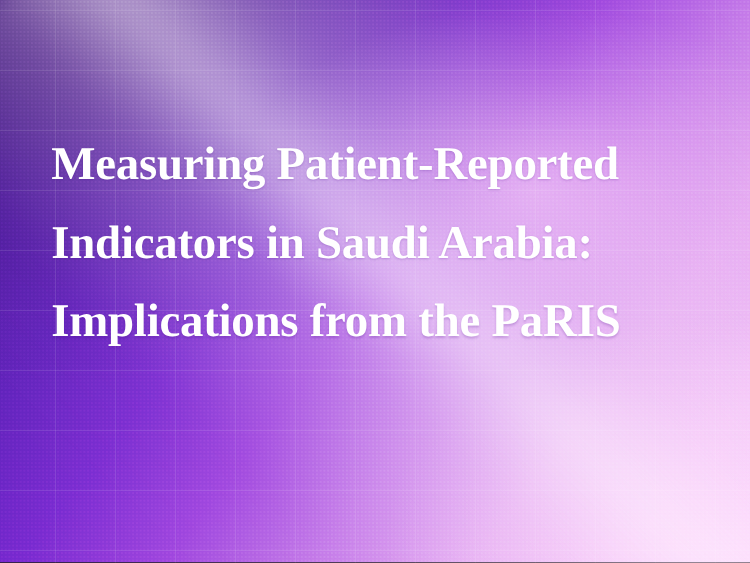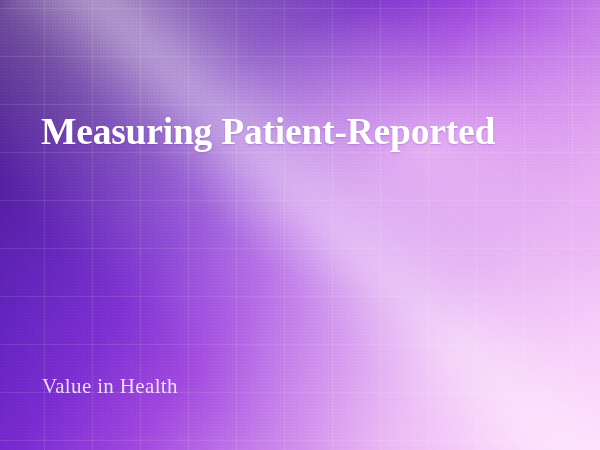--- a/index.html
+++ b/index.html
@@ -136,17 +136,18 @@
   <div class="bg-base"></div>
   <div class="bg-dark-corner"></div>
   <div class="bg-bloom"></div>
   <div class="bg-streak"></div>
   <div class="bg-grid"></div>
   <div class="bg-noise"></div>
 
   <div class="content">
     <h1 class="title">
       <span class="tline">Measuring Patient-Reported</span>
+      <span class="tline">Indicators in Saudi Arabia:</span>
+      <span class="tline">Implications from the PaRIS</span>
     </h1>
-    <p class="subtitle">Value in Health</p>
   </div>
 
 </div>
 
 </body></html>

